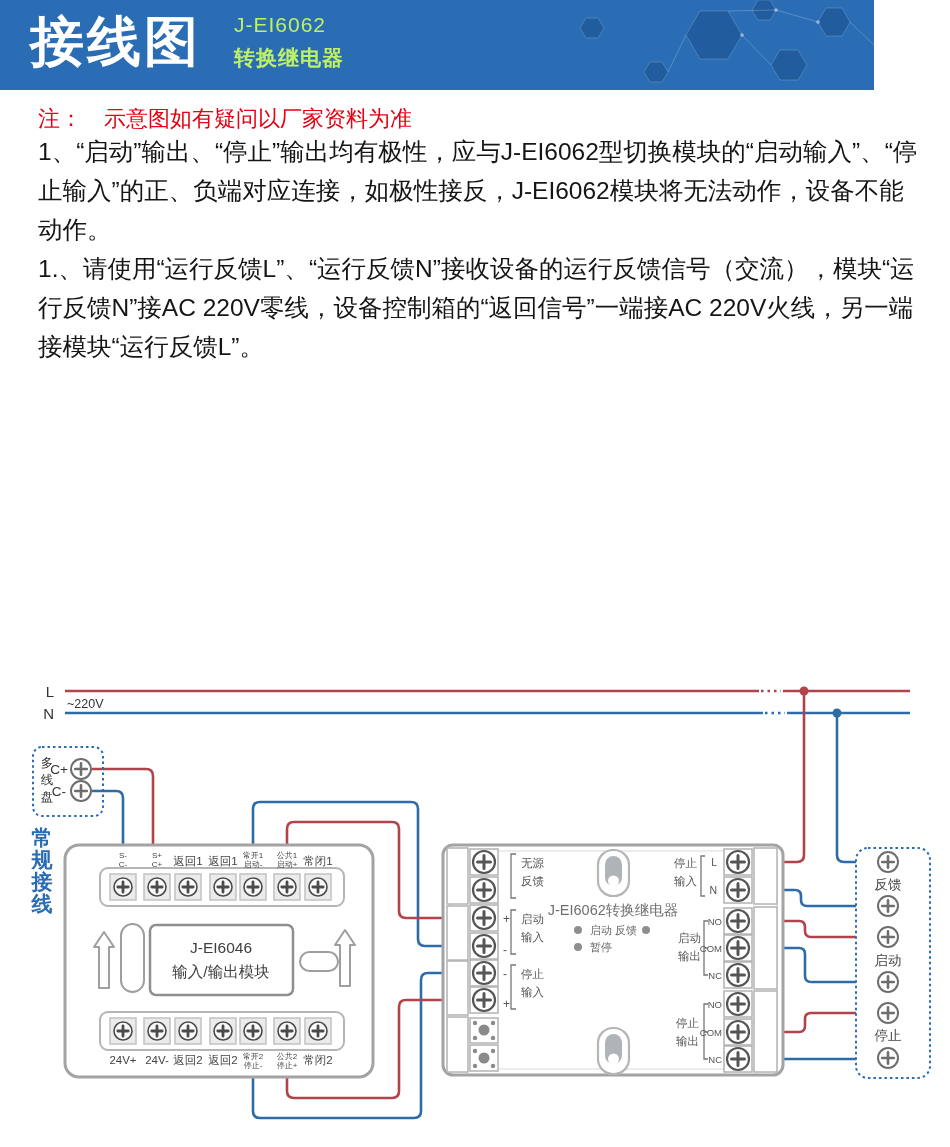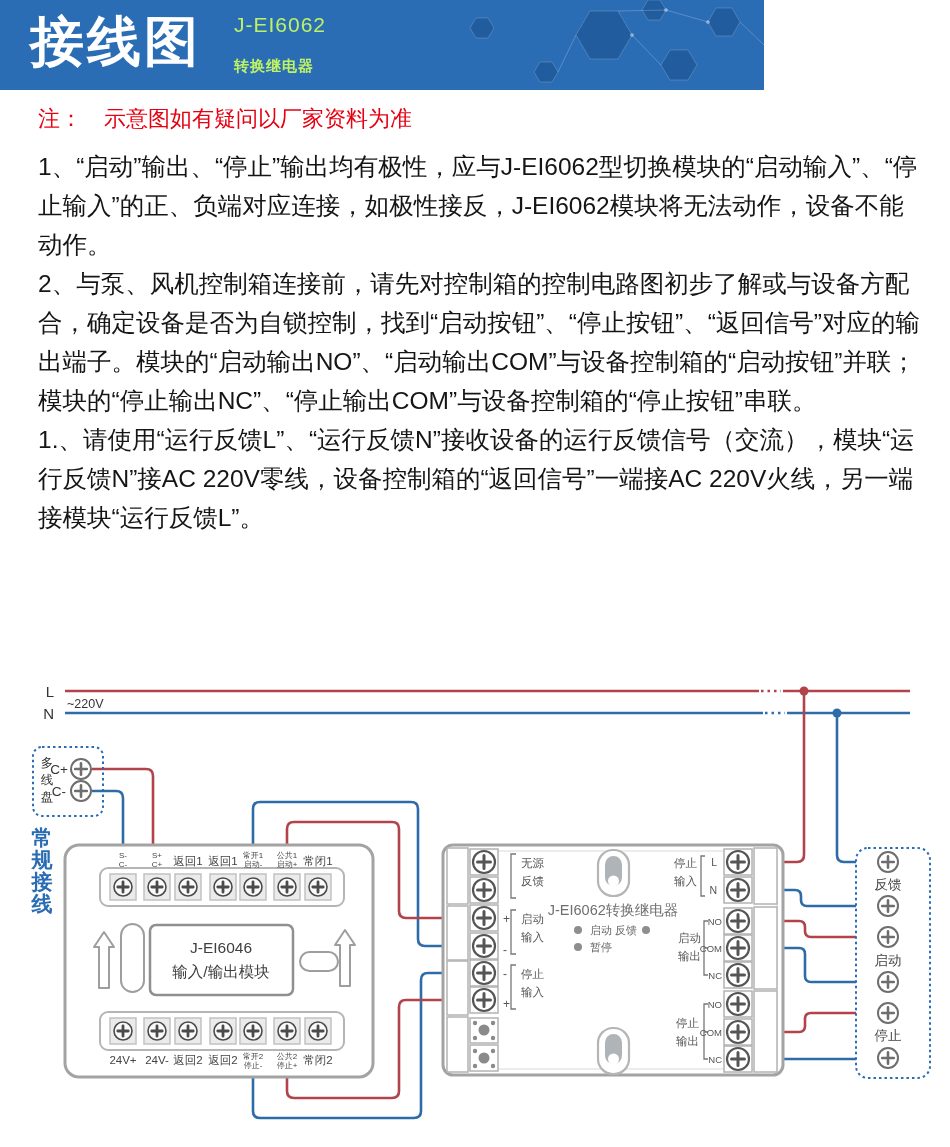--- a/index.html
+++ b/index.html
@@ -1,27 +1,27 @@
 <!DOCTYPE html>
 <html><head>
 <meta charset="utf-8">
 <style>
   html,body{margin:0;padding:0;}
   body{width:950px;height:1147px;background:#ffffff;position:relative;
        font-family:"Liberation Sans",sans-serif;overflow:hidden;}
-  .header{position:absolute;left:0;top:0;width:764px;height:90px;background:#2a6db5;}
+  .header{position:absolute;left:0;top:0;width:874px;height:90px;background:#2a6db5;}
   .header-title{position:absolute;left:30px;top:6px;font-size:54px;font-weight:bold;
        color:#fff;letter-spacing:3px;}
   .header-sub{position:absolute;left:234px;top:13px;color:#bef264;}
   .header-model{font-size:21px;letter-spacing:1px;}
-  .header-subtitle{font-size:15px;font-weight:bold;margin-top:20px;letter-spacing:1px;}
+  .header-subtitle{font-size:21px;font-weight:bold;margin-top:7px;letter-spacing:1px;}
   .decor{position:absolute;right:0;top:0;}
   .note{position:absolute;left:38px;top:104px;font-size:22px;color:#e60012;}
   .note .gap{display:inline-block;width:22px;}
-  .content{position:absolute;left:38px;top:147px;width:882px;font-size:24.5px;
+  .content{position:absolute;left:38px;top:132px;width:882px;font-size:24.5px;
        color:#151515;line-height:39px;}
   .content p{margin:0;}
   .diagram{position:absolute;left:0;top:670px;}
   svg text{font-family:"Liberation Sans",sans-serif;}
 </style>
 </head>
 <body>
 
 <div class="header">
   <svg class="decor" width="340" height="90" viewBox="0 0 340 90">
@@ -44,21 +44,20 @@
   <div class="header-sub">
     <div class="header-model">J-EI6062</div>
     <div class="header-subtitle">转换继电器</div>
   </div>
 </div>
 
 <div class="note"><span>注：</span><span class="gap"></span><span>示意图如有疑问以厂家资料为准</span></div>
 
 <div class="content">
   <p>1、“启动”输出、“停止”输出均有极性，应与J-EI6062型切换模块的“启动输入”、“停止输入”的正、负端对应连接，如极性接反，J-EI6062模块将无法动作，设备不能动作。</p>
-  <p>2、与泵、风机控制箱连接前，请先对控制箱的控制电路图初步了解或与设备方配合，确定设备是否为自锁控制，找到“启动按钮”、“停止按钮”、“返回信号”对应的输出端子。模块的“启动输出NO”、“启动输出COM”与设备控制箱的“启动按钮”并联；模块的“停止输出NC”、“停止输出COM”与设备控制箱的“停止按钮”串联。</p>
   <p>1.、请使用“运行反馈L”、“运行反馈N”接收设备的运行反馈信号（交流），模块“运行反馈N”接AC 220V零线，设备控制箱的“返回信号”一端接AC 220V火线，另一端接模块“运行反馈L”。</p>
 </div>
 
 <svg class="diagram" width="950" height="477" viewBox="0 0 950 477">
   <defs>
     <g id="sqscrew">
       <rect x="-13" y="-13" width="26" height="26" fill="#ebebeb" stroke="#c2c2c2" stroke-width="1.5"></rect>
       <circle r="9" fill="#fafafa" stroke="#4b4b4b" stroke-width="1.6"></circle>
       <path d="M-5.2,0H5.2M0,-5.2V5.2" stroke="#4b4b4b" stroke-width="2.8" stroke-linecap="round"></path>
     </g>

